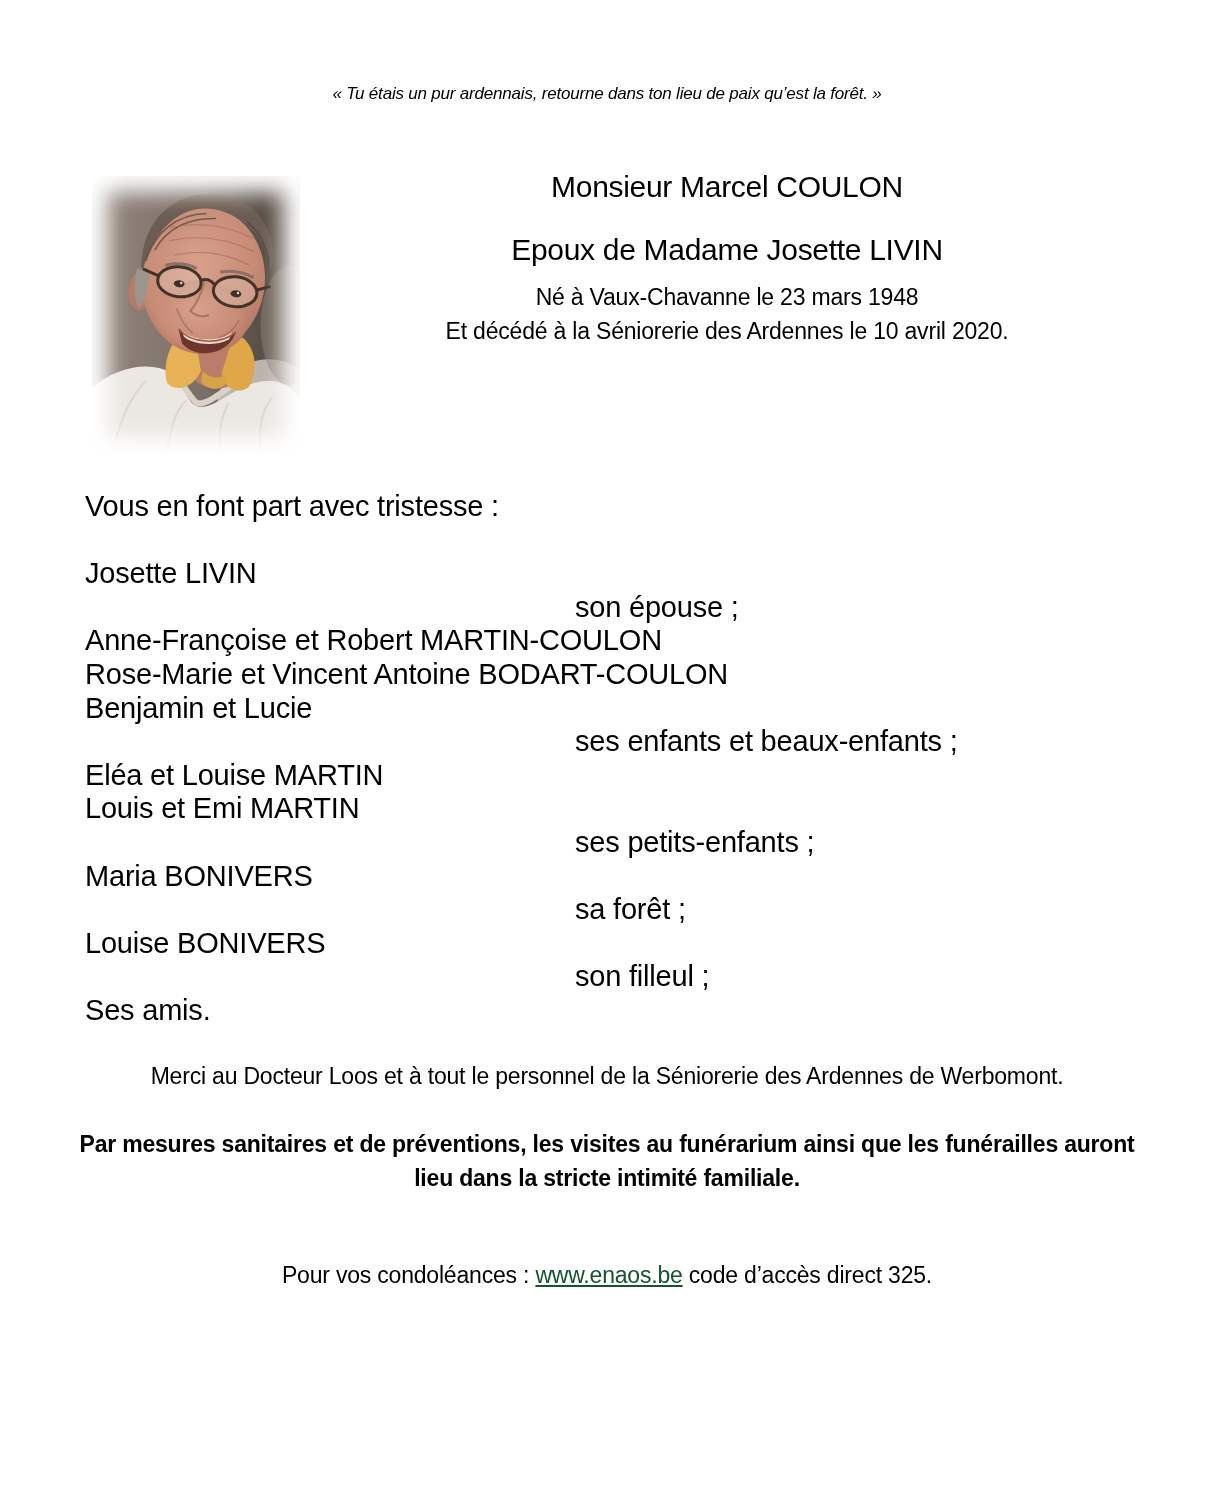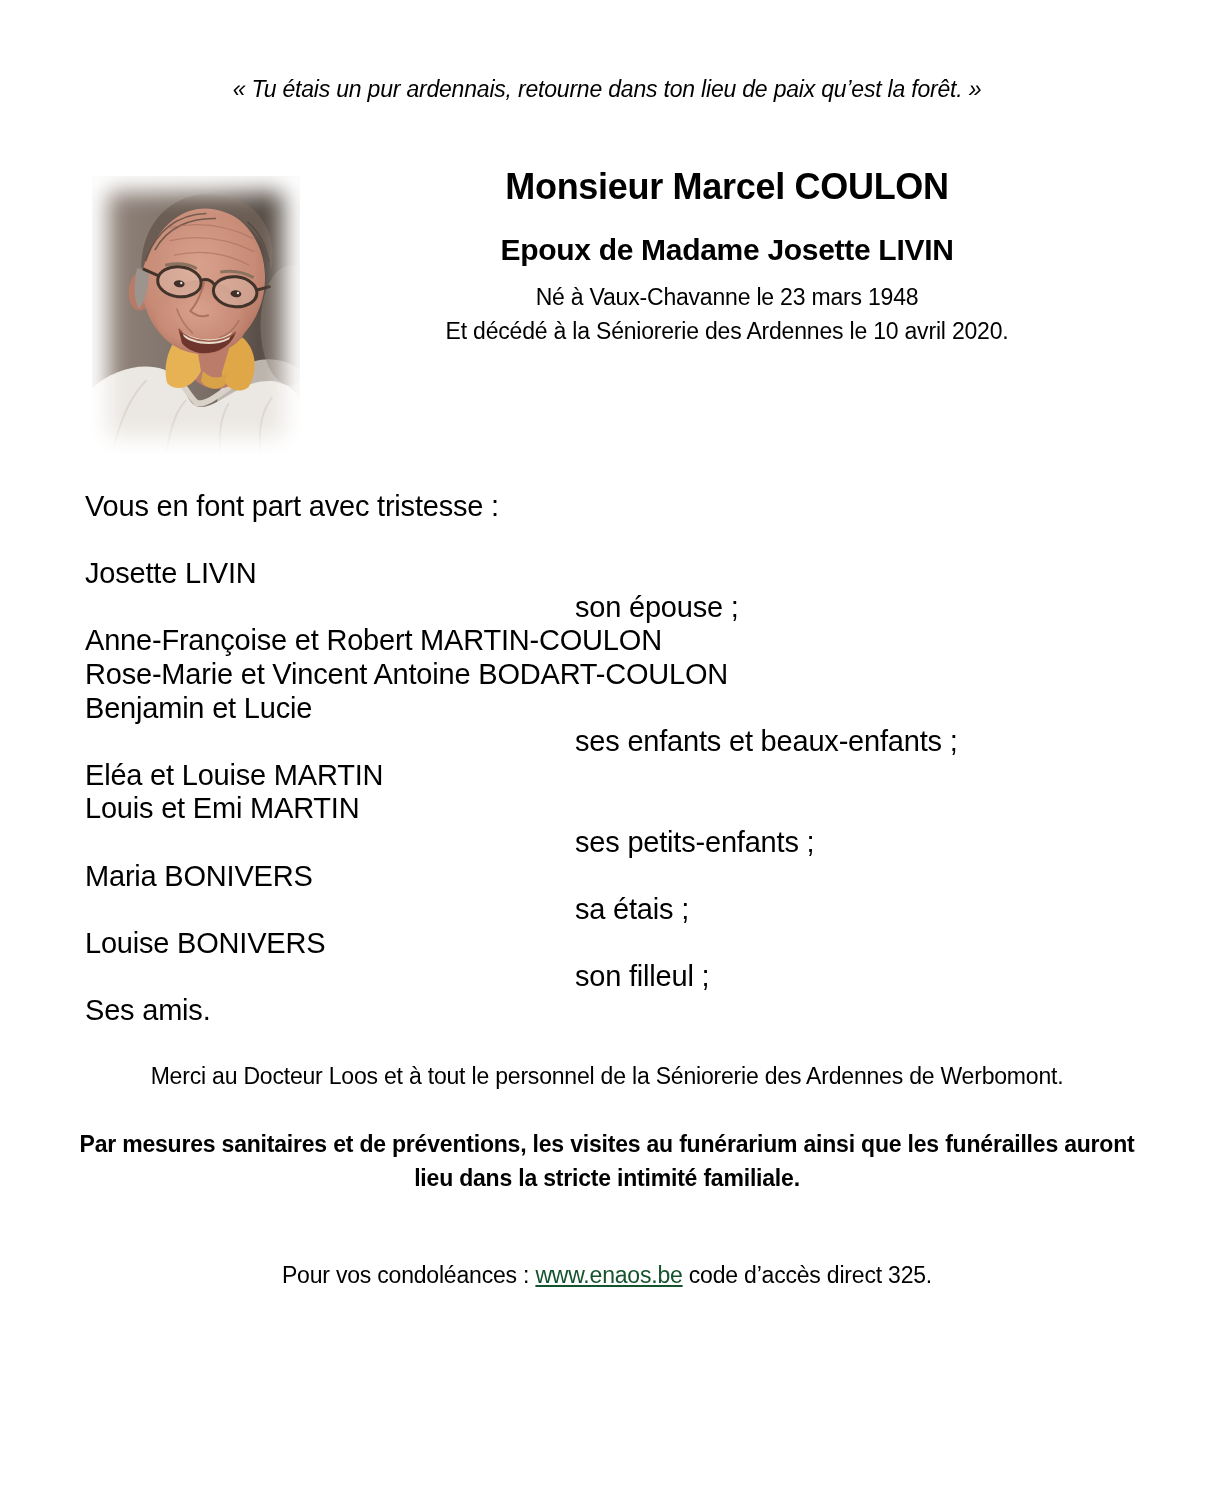--- a/index.html
+++ b/index.html
@@ -7,48 +7,48 @@
     position:relative;
     width:1214px; height:1509px;
     margin:0 auto;
     background:#ffffff;
     color:#000000;
     font-family:"Liberation Sans", sans-serif;
     overflow:hidden;
   }
   
   .quote {
-    position:absolute; top:76px; left:0; right:0;
+    position:absolute; top:84px; left:0; right:0;
     text-align:center;
     font-style:italic;
-    font-size:23px;
+    font-size:17px;
     letter-spacing:-0.2px;
   }
   
   .photo-wrap {
     position:absolute; left:92px; top:176px;
     width:208px; height:277px;
   }
   .photo-wrap svg { display:block; width:100%; height:100%; }
   .photo-feather {
     position:absolute; inset:0;
     box-shadow: inset 0 0 22px 16px #ffffff;
     pointer-events:none;
   }
   
   .header-block {
     position:absolute; left:300px; right:60px; top:170px;
     text-align:center;
   }
   .deceased-name {
-    font-size:36px; font-weight:bold; letter-spacing:-0.3px;
+    font-size:30px; font-weight:normal; letter-spacing:-0.3px;
     margin:0; line-height:34px;
   }
   .spouse-line {
-    font-size:30px; font-weight:bold; letter-spacing:-0.3px;
+    font-size:30px; font-weight:normal; letter-spacing:-0.3px;
     margin:29px 0 12px 0; line-height:34px;
   }
   .vital-lines {
     margin-top:13px;
     font-size:23px; line-height:34px; letter-spacing:-0.2px;
   }
   
   .names-block {
     position:absolute; left:85px; right:50px; top:490px;
     font-size:29px; line-height:33.6px; letter-spacing:-0.2px;
@@ -172,21 +172,21 @@
     <div class="line">Josette LIVIN</div>
     <div class="line relation">son épouse ;</div>
     <div class="line">Anne-Françoise et Robert MARTIN-COULON</div>
     <div class="line">Rose-Marie et Vincent Antoine BODART-COULON</div>
     <div class="line">Benjamin et Lucie</div>
     <div class="line relation">ses enfants et beaux-enfants ;</div>
     <div class="line">Eléa et Louise MARTIN</div>
     <div class="line">Louis et Emi MARTIN</div>
     <div class="line relation">ses petits-enfants ;</div>
     <div class="line">Maria BONIVERS</div>
-    <div class="line relation">sa étais ;</div>
+    <div class="line relation">sa forêt ;</div>
     <div class="line">Louise BONIVERS</div>
     <div class="line relation">son filleul ;</div>
     <div class="line">Ses amis.</div>
   </div>
 
   <div class="thanks">Merci au Docteur Loos et à tout le personnel de la Séniorerie des Ardennes de Werbomont.</div>
 
   <div class="notice">
     <div class="nline">Par mesures sanitaires et de préventions, les visites au funérarium ainsi que les funérailles auront</div>
     <div class="nline">lieu dans la stricte intimité familiale.</div>

